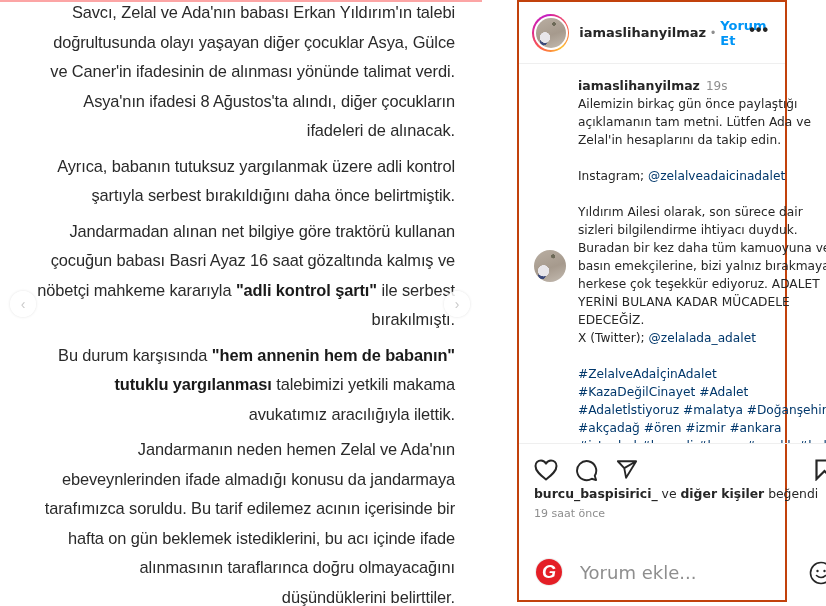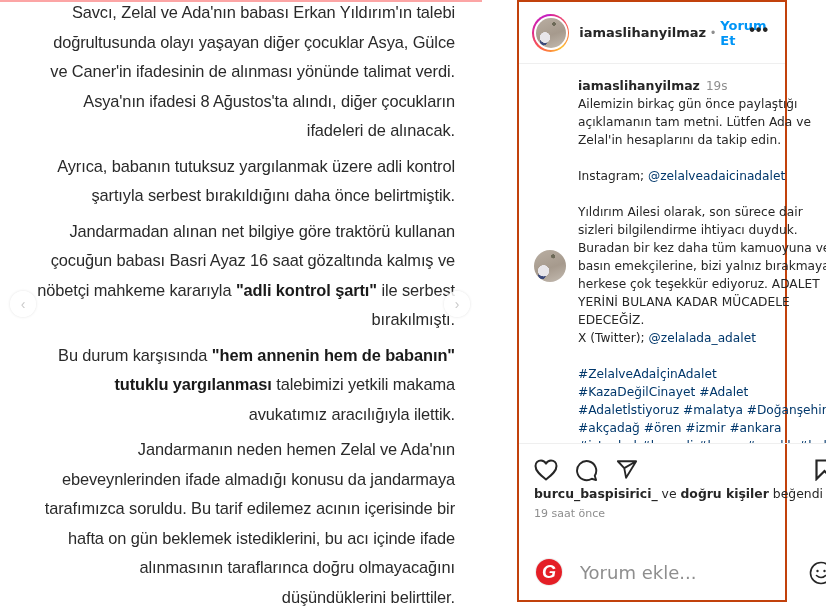--- a/index.html
+++ b/index.html
@@ -178,21 +178,21 @@
         <path d="M20.6 17.5 A10 10 0 1 0 17.5 20.6 L22 22 Z" fill="none" stroke="#262626" stroke-width="2" stroke-linejoin="round"></path>
       </svg>
       <svg class="act" style="left:97px;" width="22" height="21" viewBox="0 0 24 22">
         <path d="M22 2 L2 2 L9 9.5 L11 20 Z M9 9.5 L22 2" fill="none" stroke="#262626" stroke-width="2" stroke-linejoin="round"></path>
       </svg>
       <svg class="act" style="left:296px;" width="19" height="22" viewBox="0 0 19 22">
         <path d="M1.5 1.5 H17.5 V20 L9.5 12 L1.5 20 Z" fill="none" stroke="#262626" stroke-width="2.2" stroke-linejoin="miter"></path>
       </svg>
     </div>
     <div class="likes">
-      <b>burcu_baspisirici_</b><span> ve </span><b>doğru kişiler</b><span> beğendi</span>
+      <b>burcu_baspisirici_</b><span> ve </span><b>diğer kişiler</b><span> beğendi</span>
     </div>
     <div class="time-ago">19 saat önce</div>
   </div>
 
   <div class="add-comment">
     <div class="g-logo">G</div>
     <input class="comment-input" type="text" placeholder="Yorum ekle..." style="">
     <svg class="emoji" width="24" height="24" viewBox="0 0 24 24">
       <circle cx="12" cy="12" r="10.5" fill="none" stroke="#262626" stroke-width="1.6"></circle>
       <circle cx="8.5" cy="10" r="1.2" fill="#262626"></circle>

